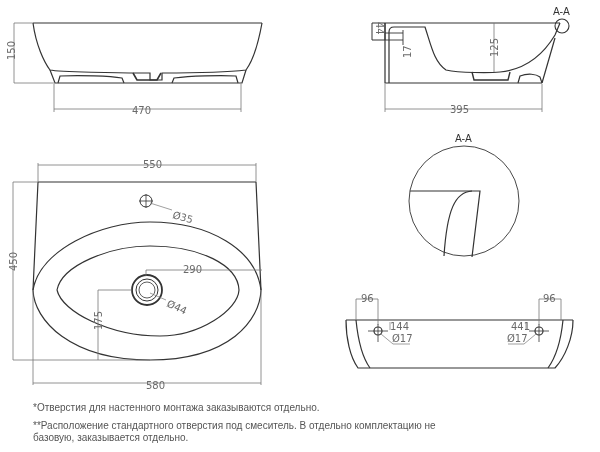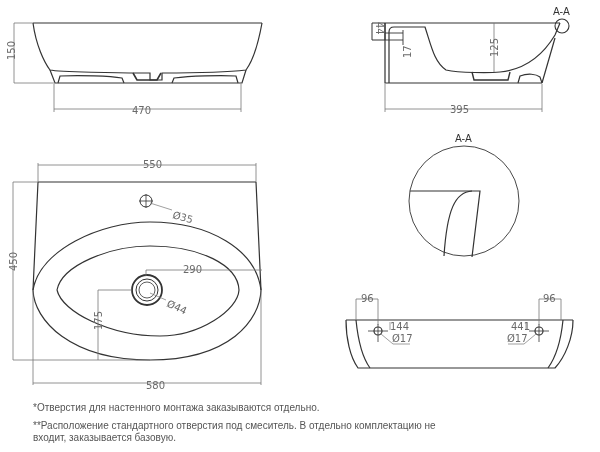--- a/index.html
+++ b/index.html
@@ -100,13 +100,13 @@
   <text class="dim" x="361" y="302">96</text>
   <text class="dim" x="543" y="302">96</text>
   <text class="dim" x="390" y="330">144</text>
   <text class="dim" x="511" y="330">441</text>
   <text class="dim" x="392" y="342">Ø17</text>
   <text class="dim" x="507" y="342">Ø17</text>
 </svg>
 
 <div class="note" style="top:402px;">*Отверстия для настенного монтажа заказываются отдельно.</div>
 <div class="note" style="top:420px;">**Расположение стандартного отверстия под смеситель. В отдельно комплектацию не</div>
-<div class="note" style="top:432px;">входит, заказывается базовую.</div>
+<div class="note" style="top:432px;">базовую, заказывается отдельно.</div>
 
 </body></html>

